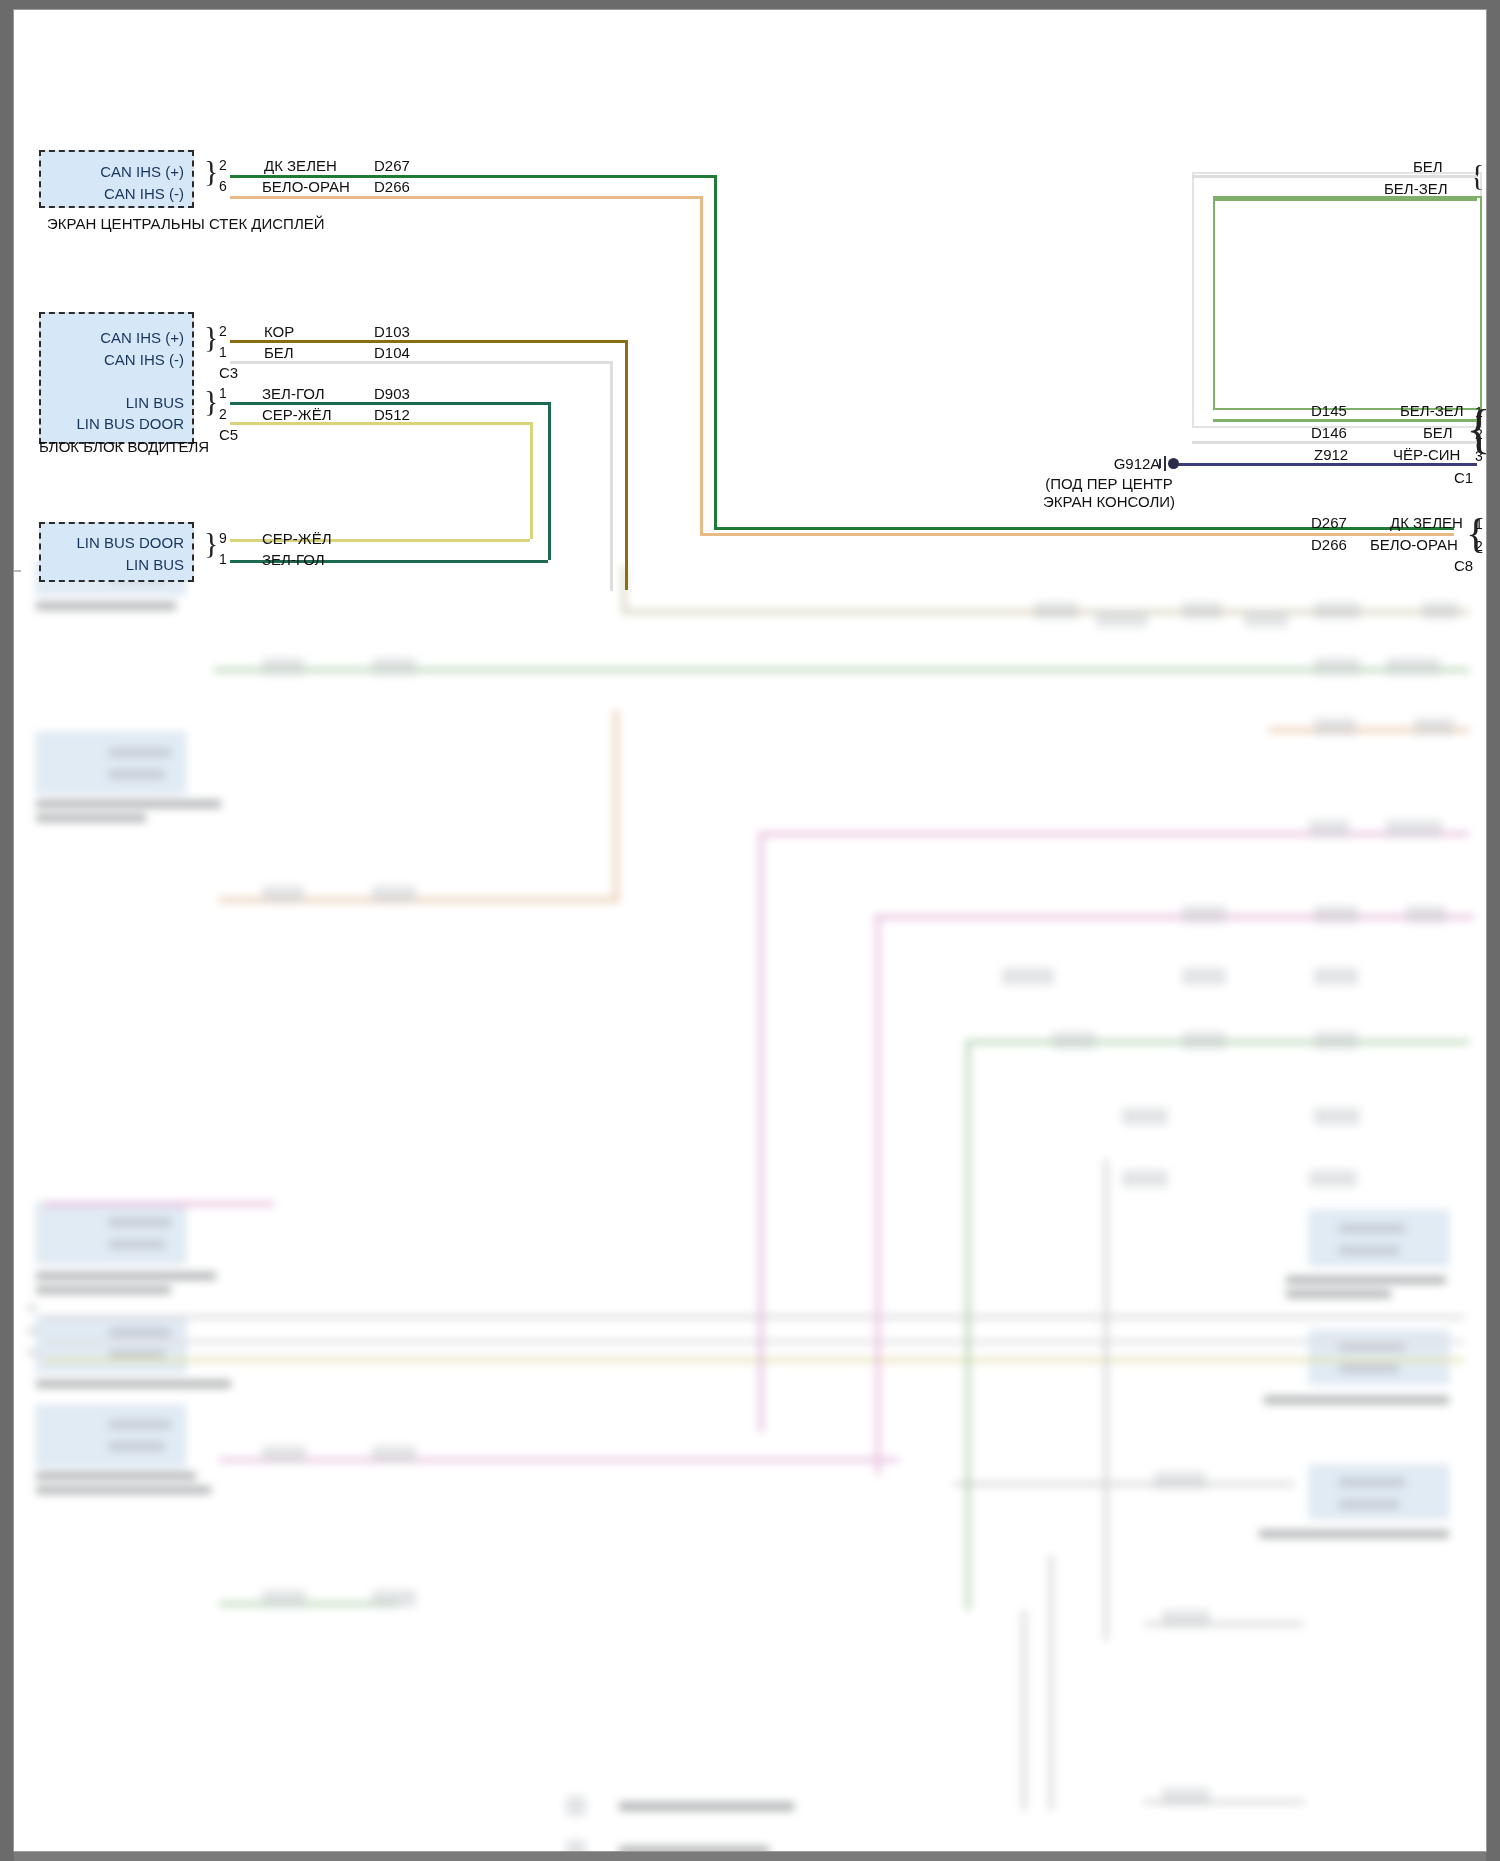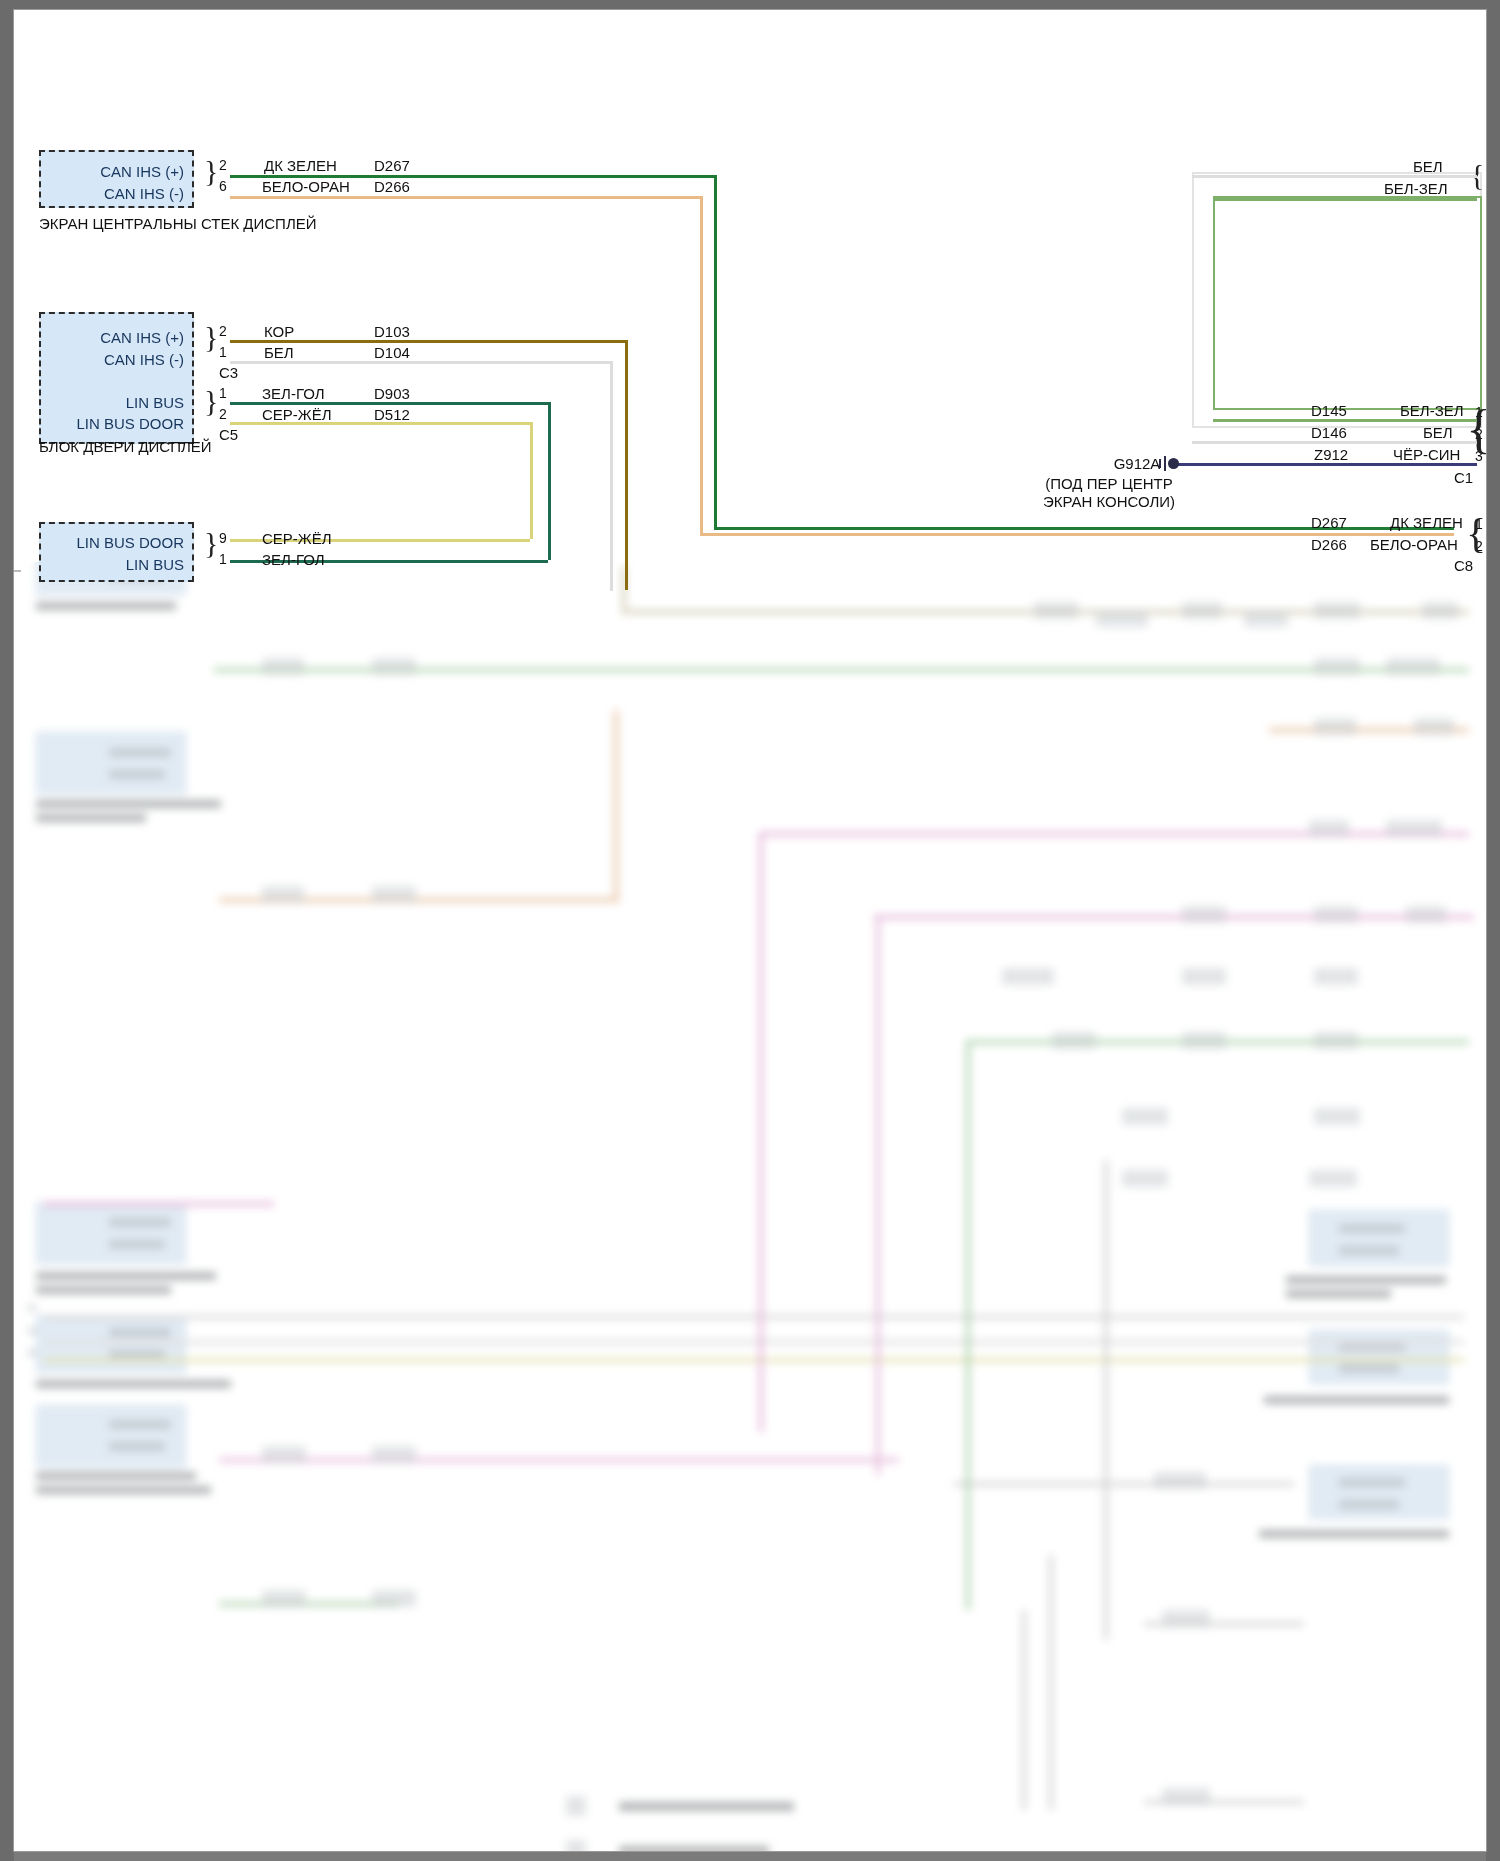--- a/index.html
+++ b/index.html
@@ -173,21 +173,21 @@
     <div class="blk" style="left:25px;top:140px;width:155px;height:58px;"></div>
     <div class="pinlabel" style="left:55px;top:153px;width:115px;">CAN IHS (+)</div>
     <div class="pinlabel" style="left:55px;top:175px;width:115px;">CAN IHS (-)</div>
     <div class="brace" style="left:190px;top:146px;">}</div>
     <div class="pinnum" style="left:205px;top:147px;">2</div>
     <div class="pinnum" style="left:205px;top:168px;">6</div>
     <div class="wirename" style="left:250px;top:147px;">ДК ЗЕЛЕН</div>
     <div class="circuit" style="left:360px;top:147px;">D267</div>
     <div class="wirename" style="left:248px;top:168px;">БЕЛО-ОРАН</div>
     <div class="circuit" style="left:360px;top:168px;">D266</div>
-    <div class="blockcap" style="left:25px;top:205px;">ЭКРАН ЦЕНТРАЛЬНЫ СТЕК ДИСПЛЕЙ</div>
+    <div class="blockcap" style="left:33px;top:205px;">ЭКРАН ЦЕНТРАЛЬНЫ СТЕК ДИСПЛЕЙ</div>
 
     <div class="wire" style="left:216px;top:165px;width:484px;border-color:#1f7a33;"></div>
     <div class="wirev" style="left:700px;top:165px;height:352px;border-color:#1f7a33;"></div>
     <div class="wire" style="left:700px;top:517px;width:740px;border-color:#1f7a33;"></div>
 
     <div class="wire" style="left:216px;top:186px;width:470px;border-color:#e8bb86;"></div>
     <div class="wirev" style="left:686px;top:186px;height:337px;border-color:#e8bb86;"></div>
     <div class="wire" style="left:686px;top:523px;width:754px;border-color:#e8bb86;"></div>
 
     <div class="blk" style="left:25px;top:302px;width:155px;height:132px;"></div>
@@ -207,21 +207,21 @@
     <div class="conn" style="left:205px;top:416px;">C5</div>
 
     <div class="wirename" style="left:250px;top:313px;">КОР</div>
     <div class="circuit" style="left:360px;top:313px;">D103</div>
     <div class="wirename" style="left:250px;top:334px;">БЕЛ</div>
     <div class="circuit" style="left:360px;top:334px;">D104</div>
     <div class="wirename" style="left:248px;top:375px;">ЗЕЛ-ГОЛ</div>
     <div class="circuit" style="left:360px;top:375px;">D903</div>
     <div class="wirename" style="left:248px;top:396px;">СЕР-ЖЁЛ</div>
     <div class="circuit" style="left:360px;top:396px;">D512</div>
-    <div class="blockcap" style="left:25px;top:428px;">БЛОК ДВЕРИ ДИСПЛЕЙ</div>
+    <div class="blockcap" style="left:25px;top:428px;">БЛОК БЛОК ВОДИТЕЛЯ</div>
 
     <div class="wire" style="left:216px;top:330px;width:395px;border-color:#8a6d10;"></div>
     <div class="wirev" style="left:611px;top:330px;height:250px;border-color:#8a6d10;"></div>
 
     <div class="wire" style="left:216px;top:351px;width:380px;border-color:#dddddd;"></div>
     <div class="wirev" style="left:596px;top:351px;height:230px;border-color:#dddddd;"></div>
 
     <div class="wire" style="left:216px;top:392px;width:318px;border-color:#1c6b4f;"></div>
     <div class="wirev" style="left:534px;top:392px;height:158px;border-color:#1c6b4f;"></div>
     <div class="wire" style="left:216px;top:550px;width:318px;border-color:#1c6b4f;"></div>

